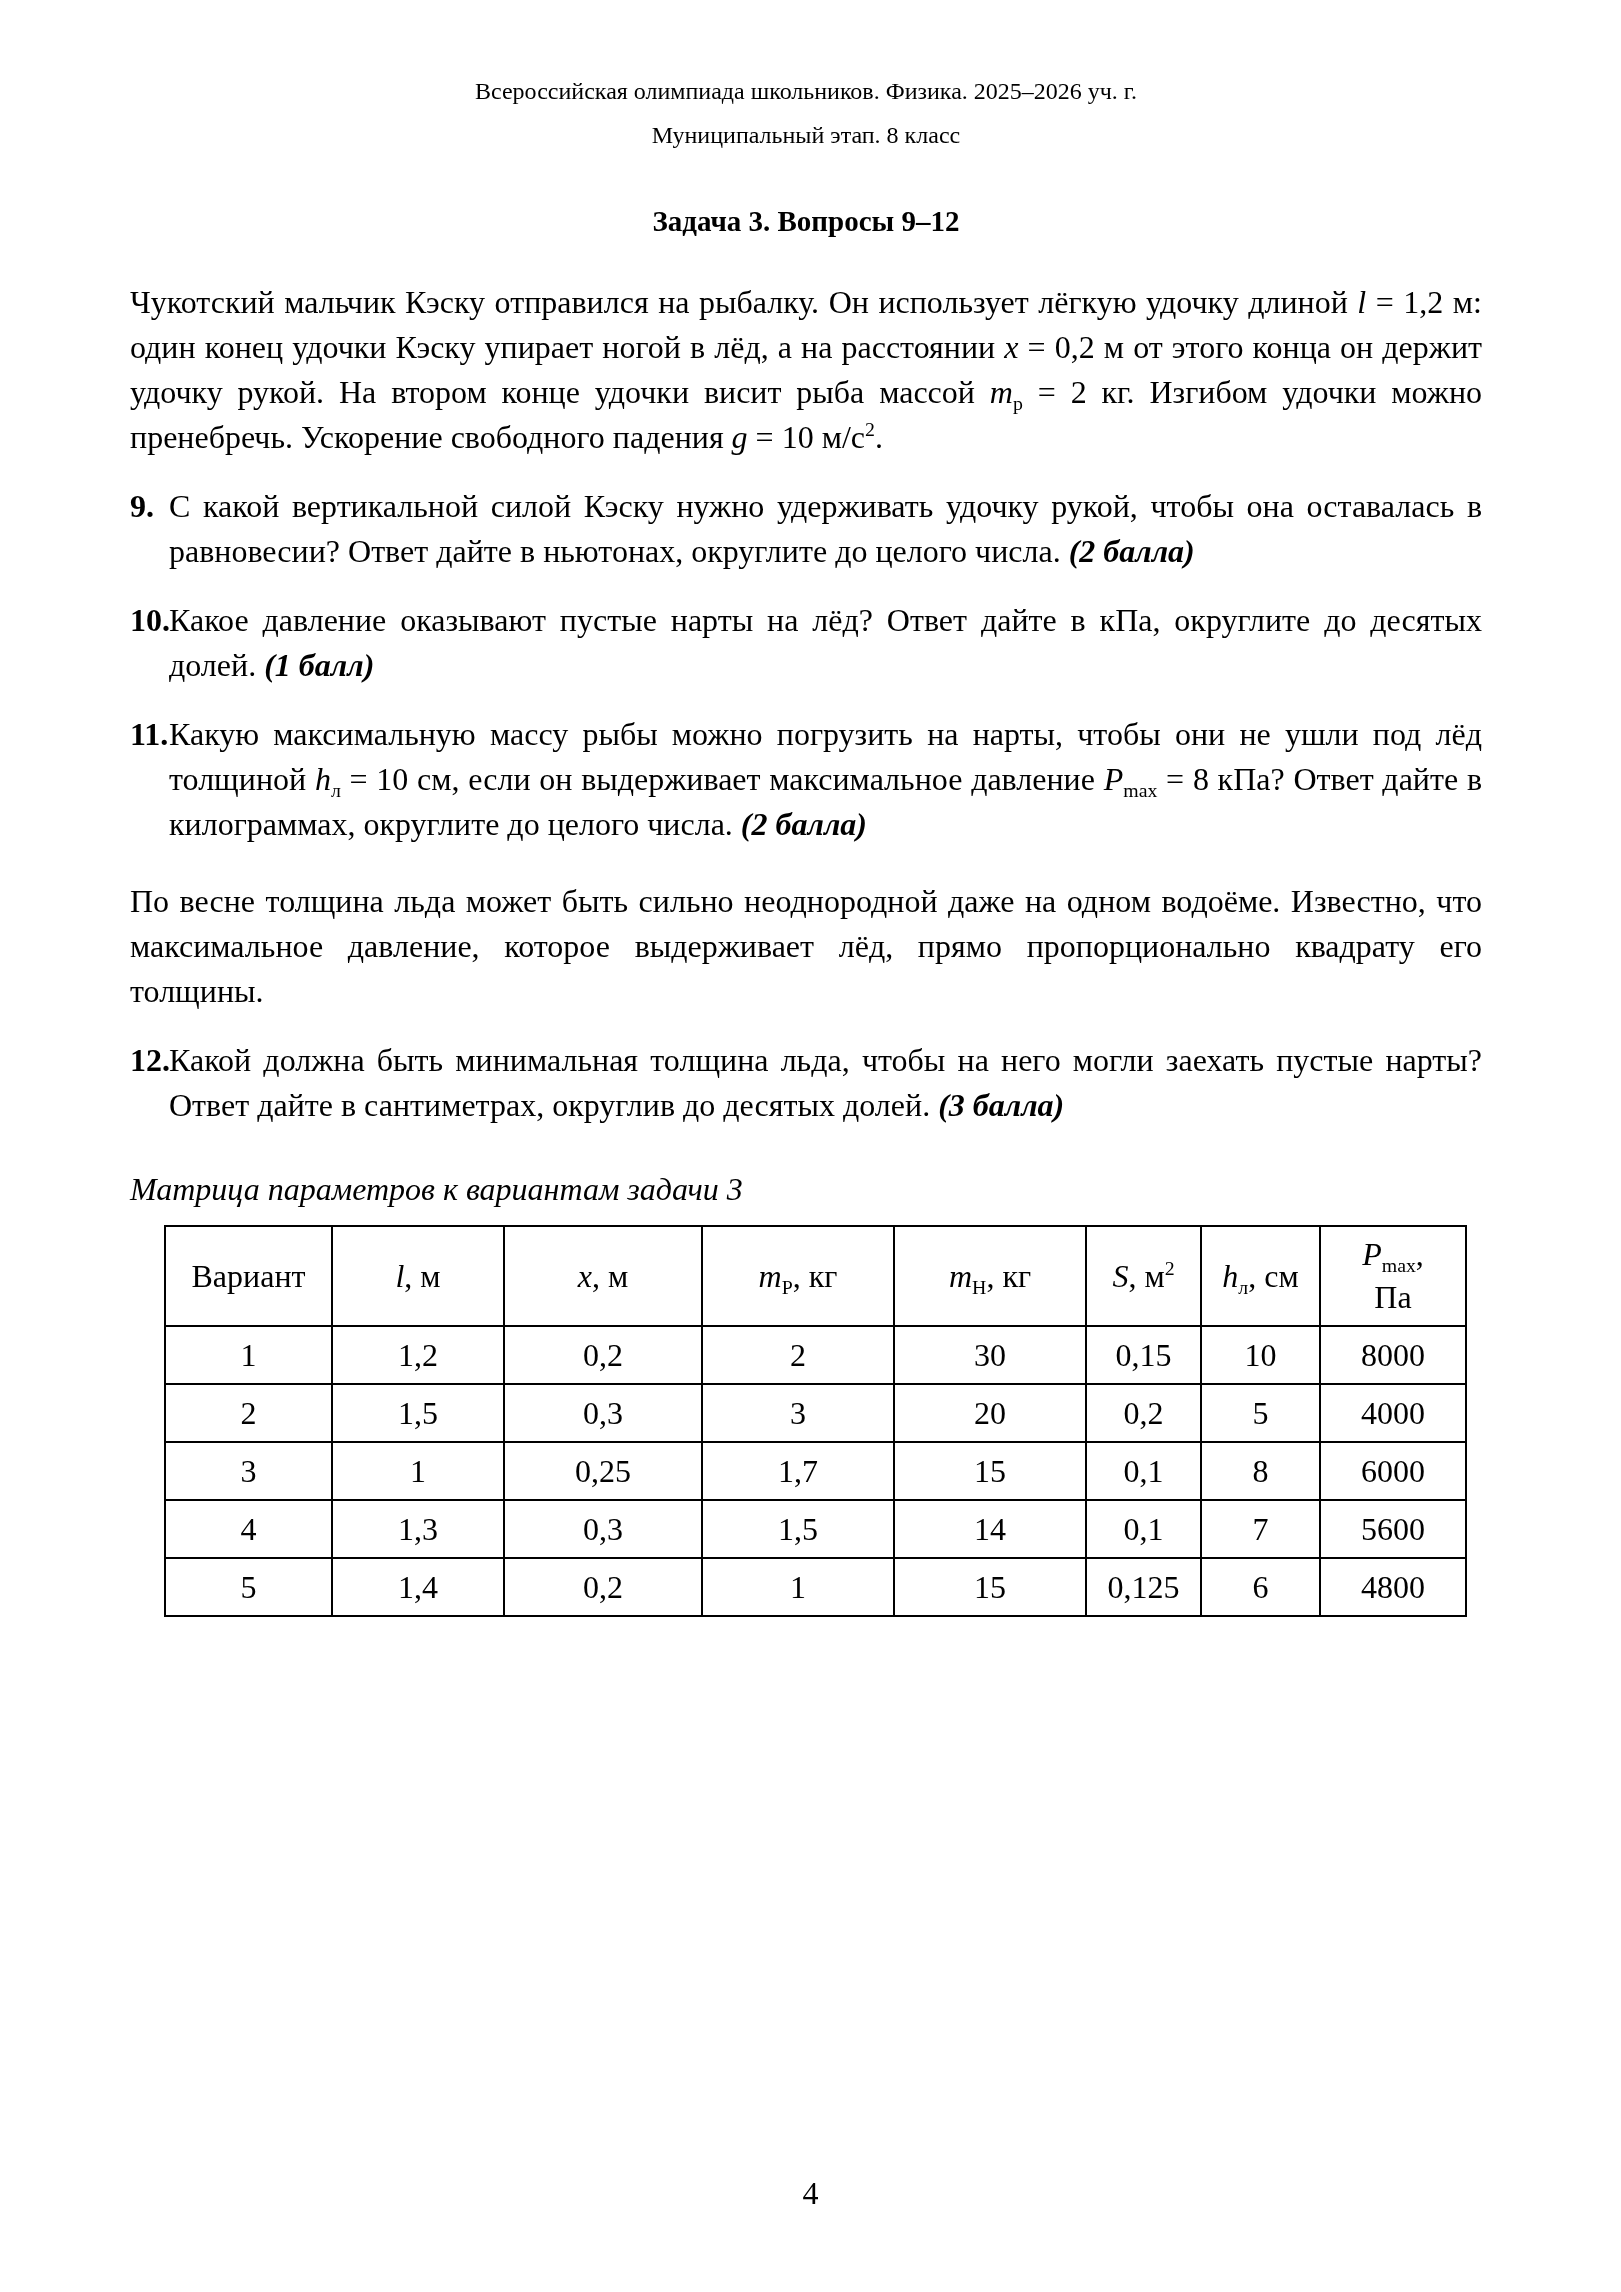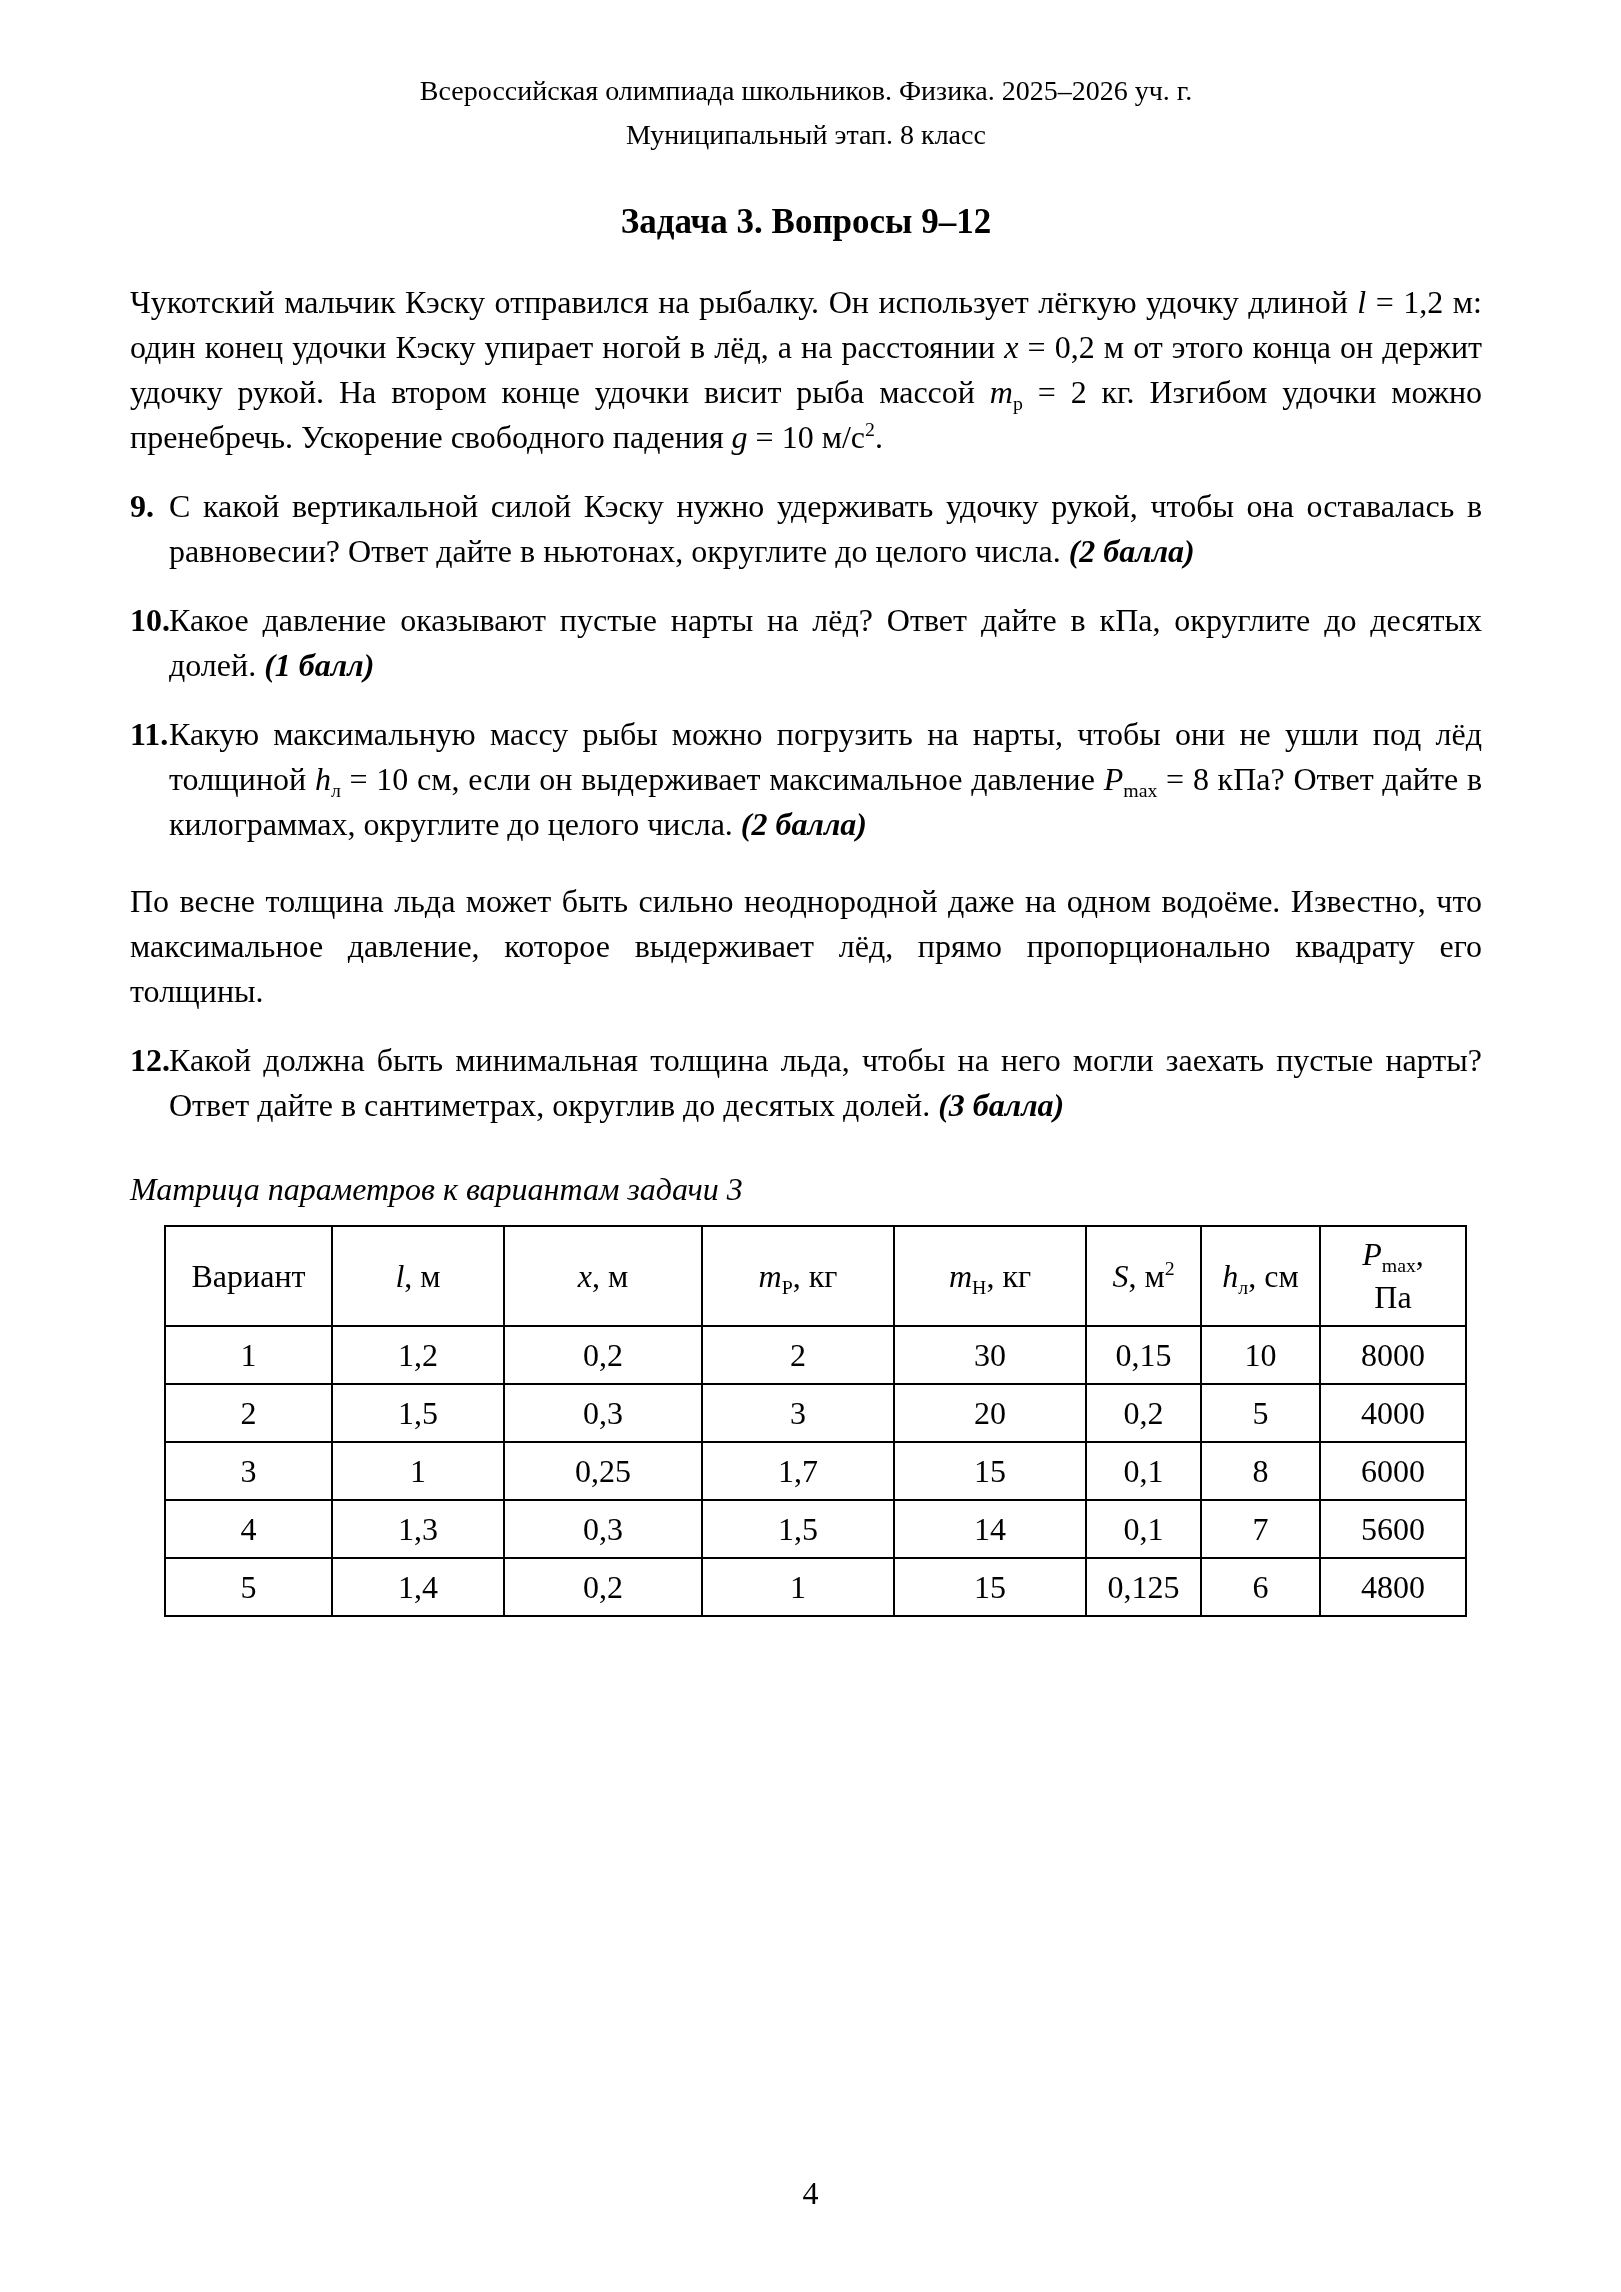--- a/index.html
+++ b/index.html
@@ -10,22 +10,22 @@
     margin: 0 auto;
     background: #ffffff;
     color: #000;
     font-family: "Liberation Serif", "DejaVu Serif", serif;
     font-size: 32px;
     line-height: 45px;
     box-sizing: border-box;
     padding: 69px 139px 0 130px;
     overflow: hidden;
   }
-  .doc-header { text-align: center; font-size: 28px; line-height: 44px; }
-  .task-title { text-align: center; font-weight: bold; font-size: 35px; margin-top: 42px; }
+  .doc-header { text-align: center; font-size: 24px; line-height: 44px; }
+  .task-title { text-align: center; font-weight: bold; font-size: 29px; margin-top: 42px; }
   .para { text-align: justify; margin-top: 32px; }
   .para.first { margin-top: 36px; }
   .question { text-align: justify; margin-top: 24px; padding-left: 39px; text-indent: -39px; }
   .question.tight { margin-top: 23.5px; }
   .qnum { display: inline-block; width: 39px; font-weight: bold; text-indent: 0; }
   .seg-i { font-style: italic; }
   .seg-bi { font-weight: bold; font-style: italic; }
   sub { font-size: 0.62em; line-height: 0; }
   sub.seg-isub { }
   sup { font-size: 0.62em; line-height: 0; }

